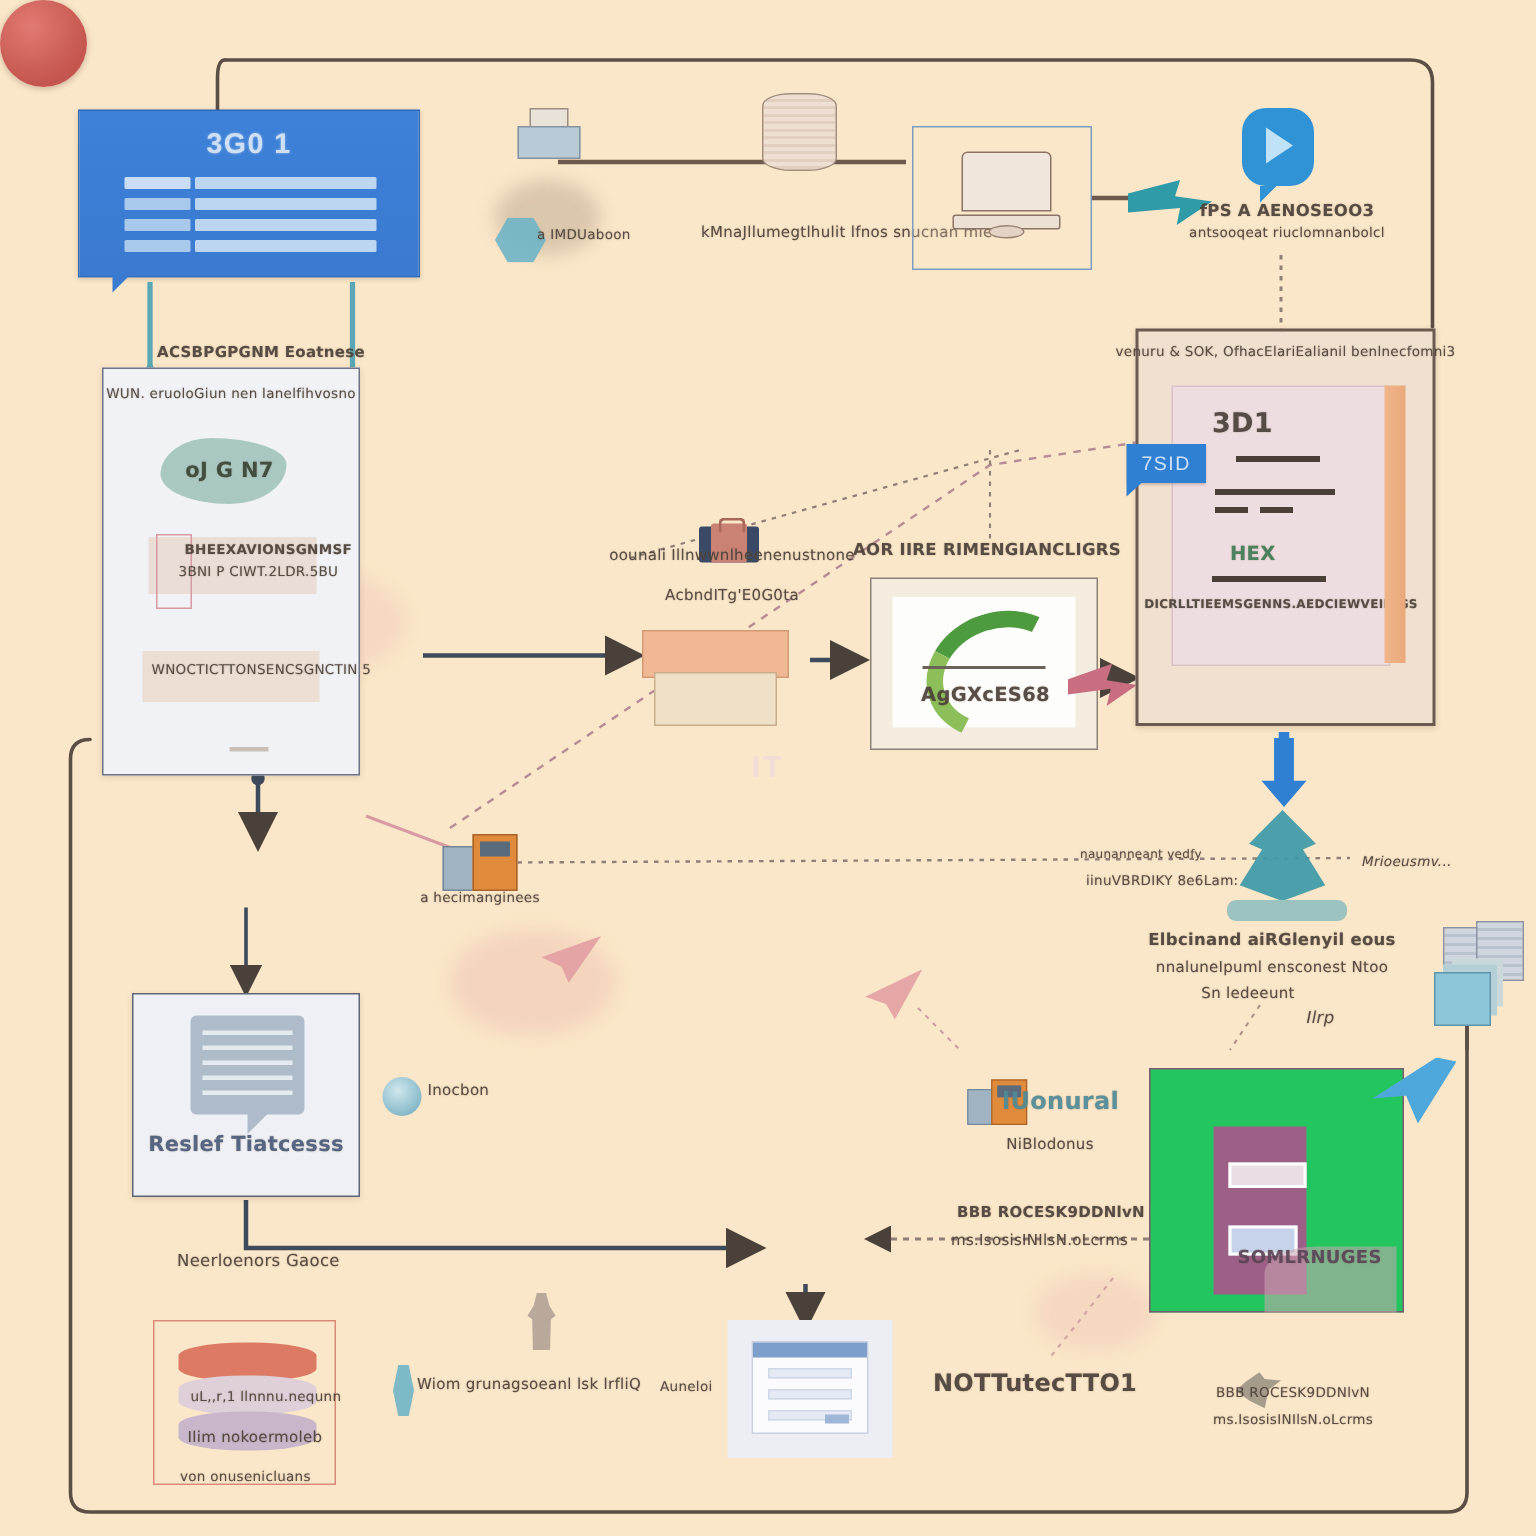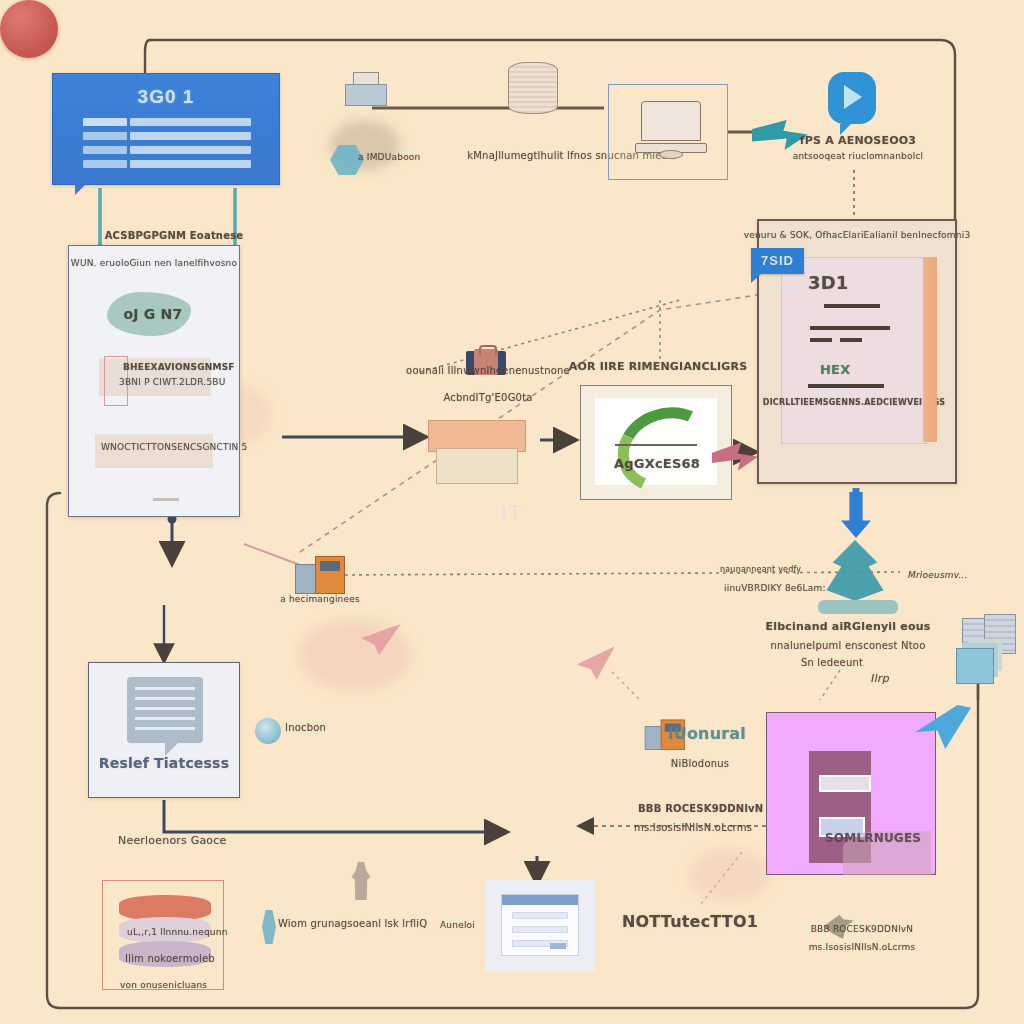--- a/index.html
+++ b/index.html
@@ -81,21 +81,21 @@
   .panel-access{
     left:580px;top:385px;width:152px;height:115px;
     background:#f5ece0;border:1.6px solid #8a7f74;
   }
   .panel-access-inner{
     position:absolute;left:14px;top:12px;right:14px;bottom:14px;
     background:#fdfdfb;
   }
   .panel-purple{
     left:766px;top:712px;width:170px;height:163px;
-    background:#f0abfc;border:1.8px solid #7a5a6e;
+    background:#22c55e;border:1.8px solid #7a5a6e;
   }
   .panel-purple .pbar{
     position:absolute;left:42px;top:38px;width:62px;height:112px;
     background:#9c5f86;
   }
   .panel-purple .pslot{
     position:absolute;left:52px;top:62px;width:48px;height:13px;
     background:#e9dee6;border:2px solid #fff;
   }
   .panel-purple .pchip{
@@ -163,23 +163,24 @@
   .bubble-blue:after{
     content:"";position:absolute;left:12px;bottom:-11px;
     border-left:11px solid #2f93d6;border-bottom:11px solid transparent;
   }
   .bubble-blue .play{
     position:absolute;left:16px;top:13px;width:0;height:0;
     border-left:18px solid #bfe2f6;border-top:12px solid transparent;border-bottom:12px solid transparent;
   }
   .tag-blue{
     position:absolute;background:#2f7fd2;color:#cfe2f6;
-    font-size:13px;font-weight:bold;letter-spacing:1px;
+    font-size:13px;font-weight:normal;letter-spacing:1px;
     padding:5px 10px 6px 10px;filter:blur(.35px);
     box-shadow:0 1px 2px rgba(80,60,40,.3);
+    margin-top:48px;
   }
   .tag-blue:after{
     content:"";position:absolute;left:0;bottom:-9px;
     border-left:10px solid #2f7fd2;border-bottom:9px solid transparent;
   }
   .arrow-big-blue{
     position:absolute;width:30px;height:46px;
     background:#2f7fd2;
     clip-path:polygon(28% 0,72% 0,72% 62%,100% 62%,50% 100%,0 62%,28% 62%);
   }

